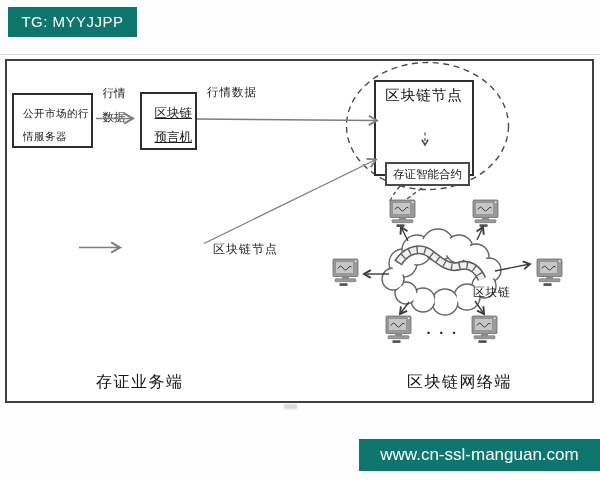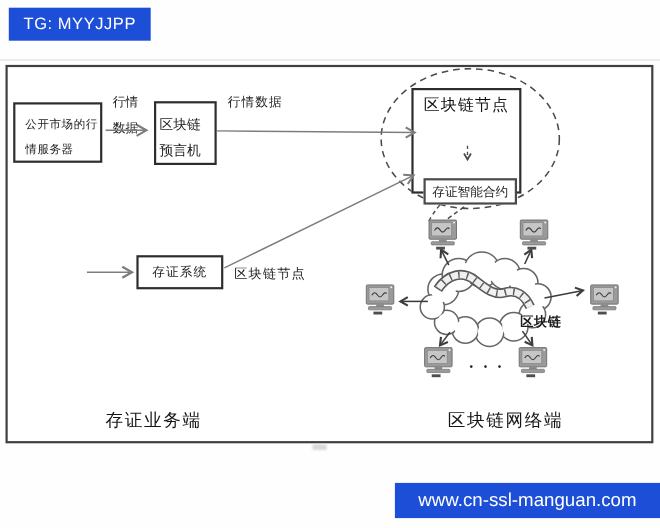--- a/index.html
+++ b/index.html
@@ -1,49 +1,49 @@
 <!DOCTYPE html>
 <html><head>
 <meta charset="utf-8">
 <style>
   html,body{margin:0;padding:0;background:#fff;}
   .stage{position:relative;width:600px;height:480px;background:#fefefe;overflow:hidden;
          font-family:"Liberation Serif","DejaVu Serif",serif;}
   .abs{position:absolute;box-sizing:border-box;}
-  .badge{background:#1d4ed8;color:#fff;font-family:"Liberation Sans","DejaVu Sans",sans-serif;
+  .badge{background:#0f766e;color:#fff;font-family:"Liberation Sans","DejaVu Sans",sans-serif;
          text-align:center;z-index:5;}
   .tg-badge{left:8px;top:7px;width:129px;height:30px;font-size:15px;line-height:30px;letter-spacing:.5px;}
   .url-badge{left:359px;top:439px;width:241px;height:32px;font-size:17px;line-height:32px;text-align:center;}
   .top-rule{left:0;top:54px;width:600px;height:1px;background:#dcdcdc;z-index:0;}
   .frame{left:5px;top:59px;width:589px;height:344px;border:2px solid #3f3f3f;background:#fff;z-index:0;}
   .layer{position:absolute;left:0;top:0;width:600px;height:480px;}
   .under{z-index:1;}
   .over{z-index:3;}
   .box{position:absolute;box-sizing:border-box;background:#fff;border:2px solid #2d2d2d;
        color:#1c1c1c;z-index:2;}
   .cflex{display:flex;align-items:center;justify-content:center;}
   .box-market{left:12px;top:93px;width:81px;height:55px;font-size:10.5px;line-height:23px;
               padding:7px 0 0 9px;letter-spacing:.5px;}
   .box-oracle{left:140px;top:92px;width:57px;height:58px;font-size:12.5px;line-height:24px;
-              padding:7px 3px 0 3px;text-align:left;}
+              padding:7px 3px 0 3px;text-align:right;text-decoration:underline;}
   .box-business{left:11px;top:232px;width:66px;height:31px;font-size:11.5px;letter-spacing:1px;}
   .box-evidsys{left:124px;top:232px;width:79px;height:31px;font-size:11.5px;letter-spacing:1px;}
   .node-box{left:374px;top:80px;width:100px;height:96px;}
   .node-title{position:absolute;left:0;right:0;top:4px;text-align:center;font-size:14.5px;
               letter-spacing:1px;color:#111;}
   .contract{position:absolute;left:9px;width:81px;border:2px solid #4a4a4a;background:#fff;
             font-size:11.5px;color:#222;display:flex;align-items:center;justify-content:center;}
   .contract-1{top:30px;height:19px;}
   .contract-2{top:80px;height:20px;}
   .lbl{position:absolute;color:#1d1d1d;z-index:2;white-space:nowrap;}
   .lbl-quote-vert{left:100px;top:81px;width:28px;font-size:11.5px;line-height:24px;
                   text-align:center;white-space:normal;}
   .lbl-quote{left:207px;top:85px;font-size:11.5px;letter-spacing:1px;}
   .lbl-evidreq{left:213px;top:241px;font-size:12px;letter-spacing:1px;}
-  .lbl-cloud{left:425px;top:284px;font-size:12px;font-weight:bold;letter-spacing:.5px;padding-left:48px;}
+  .lbl-cloud{left:425px;top:284px;font-size:12px;font-weight:normal;letter-spacing:.5px;padding-left:48px;}
   .section-lbl{font-size:16px;letter-spacing:1.5px;color:#161616;font-weight:500;}
   .sec-left{left:96px;top:372px;}
   .sec-right{left:407px;top:372px;}
   .smudge{left:284px;top:404px;width:13px;height:5px;background:#c3c3c3;opacity:.65;
           filter:blur(1px);z-index:0;}
 </style>
 </head>
 <body>
 
 <div class="stage">
@@ -127,21 +127,20 @@
     <use href="#pcT" xlink:href="#pcT" transform="translate(469,316)"></use>
 
     <text x="426" y="338" font-size="15" font-weight="bold" fill="#1f1f1f" letter-spacing="2">· · ·</text>
   </svg>
 
   <div class="box box-market">公开市场的行情服务器</div>
   <div class="lbl lbl-quote-vert">行情数据</div>
   <div class="box box-oracle">区块链预言机</div>
   <div class="lbl lbl-quote">行情数据</div>
 
-  <div class="box box-evidsys cflex">存证系统</div>
   <div class="lbl lbl-evidreq">区块链节点</div>
 
   <div class="box node-box">
     <div class="node-title">区块链节点</div>
     <div class="contract contract-2">存证智能合约</div>
   </div>
 
   <div class="lbl lbl-cloud">区块链</div>
 
   <div class="lbl section-lbl sec-left">存证业务端</div>

